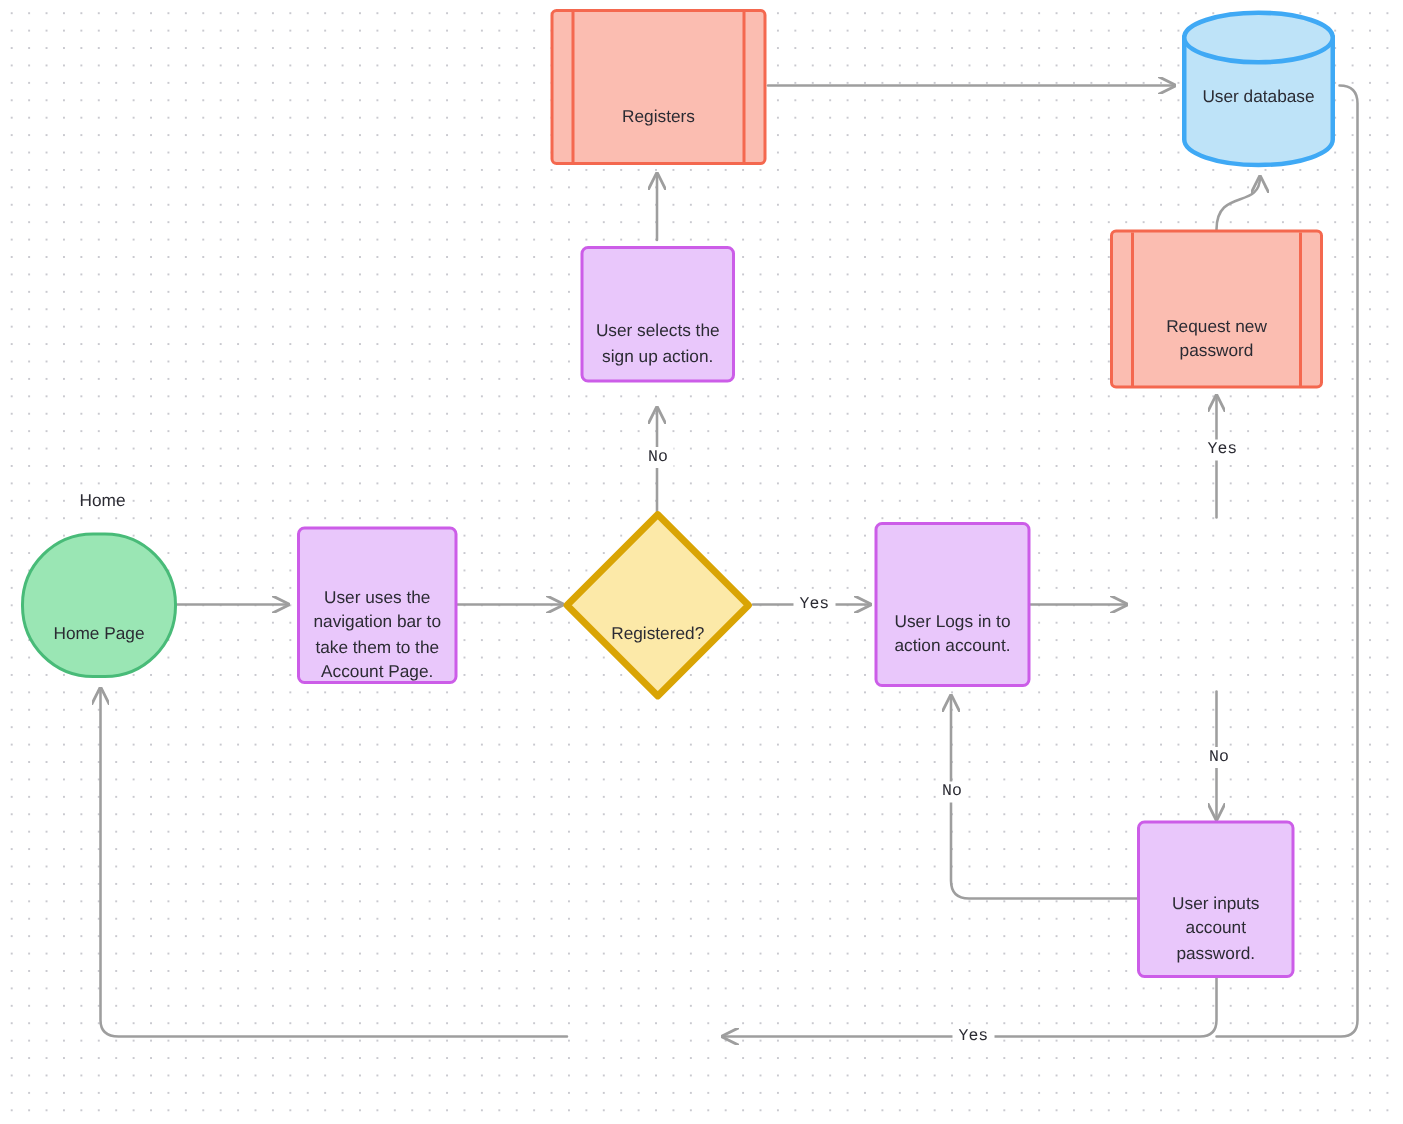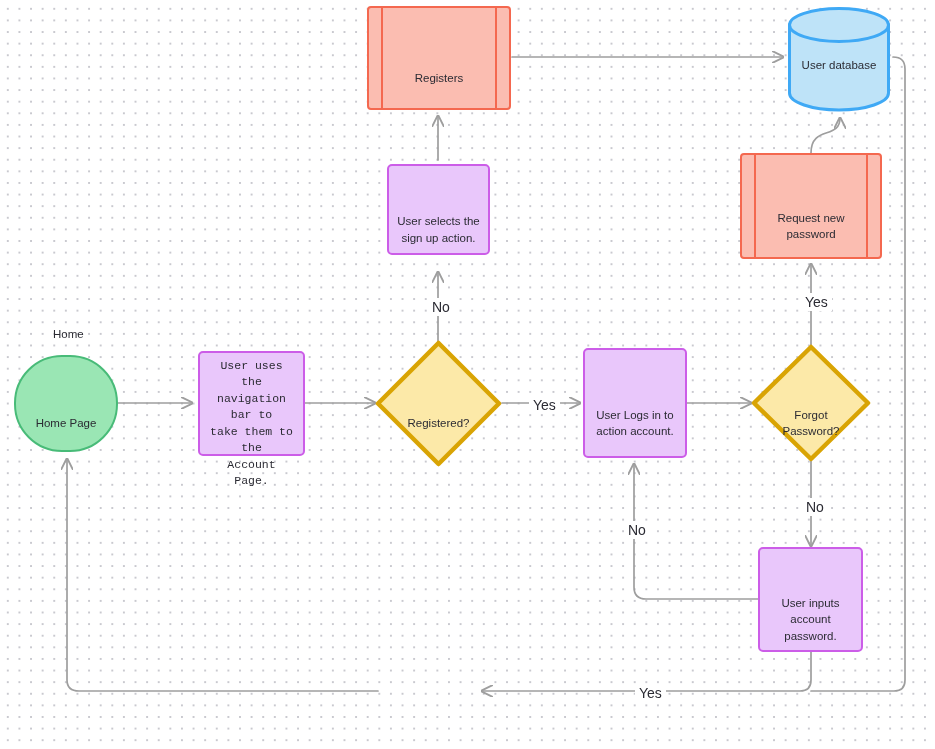--- a/index.html
+++ b/index.html
@@ -93,22 +93,22 @@
   .n-database .cyl {
     position: absolute;
     left: 0; top: 0; right: 0; bottom: 0;
   }
   .n-database .label {
     position: relative;
     z-index: 2;
   }
   .edge-label {
     position: absolute;
-    font-family: Liberation Sans, sans-serif;
-    font-size: 14px;
+    font-family: Liberation Mono, monospace;
+    font-size: 11px;
     color: #2b2b33;
     background: #ffffff;
     padding: 1px 4px;
     z-index: 4;
     white-space: nowrap;
   }
   .free-label {
     position: absolute;
     font-family: "Liberation Sans", sans-serif;
     font-size: 11.5px;
@@ -166,21 +166,21 @@
   <div class="edge-label" style="left:529px; top:396px;">Yes</div>
   <div class="edge-label" style="left:801px; top:293px;">Yes</div>
   <div class="edge-label" style="left:802px; top:498px;">No</div>
   <div class="edge-label" style="left:624px; top:521px;">No</div>
   <div class="edge-label" style="left:635px; top:684px;">Yes</div>
 
   <div class="node n-terminator" style="left:14px; top:355px; width:104px; height:97px;">
     <span class="label">Home Page</span>
   </div>
 
-  <div class="node n-process" style="left:198px; top:351px; width:107px; height:105px;font-family:Liberation Mono, monospace;">
+  <div class="node n-process" style="left:198px; top:351px; width:107px; height:105px;">
     <span class="label">User uses the
 navigation bar to
 take them to the
 Account Page.</span>
   </div>
 
   <div class="node n-decision" style="left:375px; top:340px; width:127px; height:127px;">
     <svg class="diamond-shape" viewBox="0 0 127 127">
       <polygon points="63.5,3 124,63.5 63.5,124 3,63.5" fill="#fce9a8" stroke="#d9a404" stroke-width="4.5" stroke-linejoin="round"></polygon>
     </svg>
@@ -202,27 +202,20 @@
       <ellipse cx="52" cy="19" rx="49.5" ry="16.5" fill="#bee3f8" stroke="#3fa9f5" stroke-width="3"></ellipse>
     </svg>
     <span class="label" style="margin-top:12px;">User database</span>
   </div>
 
   <div class="node n-process" style="left:583px; top:348px; width:104px; height:110px;">
     <span class="label">User Logs in to
 action account.</span>
   </div>
 
-  <div class="node n-decision" style="left:751px; top:344px; width:120px; height:118px;">
-    <svg class="diamond-shape" viewBox="0 0 120 118">
-      <polygon points="60,3 117,59 60,115 3,59" fill="#fce9a8" stroke="#d9a404" stroke-width="4.5" stroke-linejoin="round"></polygon>
-    </svg>
-    <span class="label">Forgot
-Password?</span>
-  </div>
 
   <div class="node n-predef" style="left:740px; top:153px; width:142px; height:106px;">
     <span class="label">Request new
 password</span>
   </div>
 
   <div class="node n-process" style="left:758px; top:547px; width:105px; height:105px;">
     <span class="label">User inputs account
 password.</span>
   </div>

